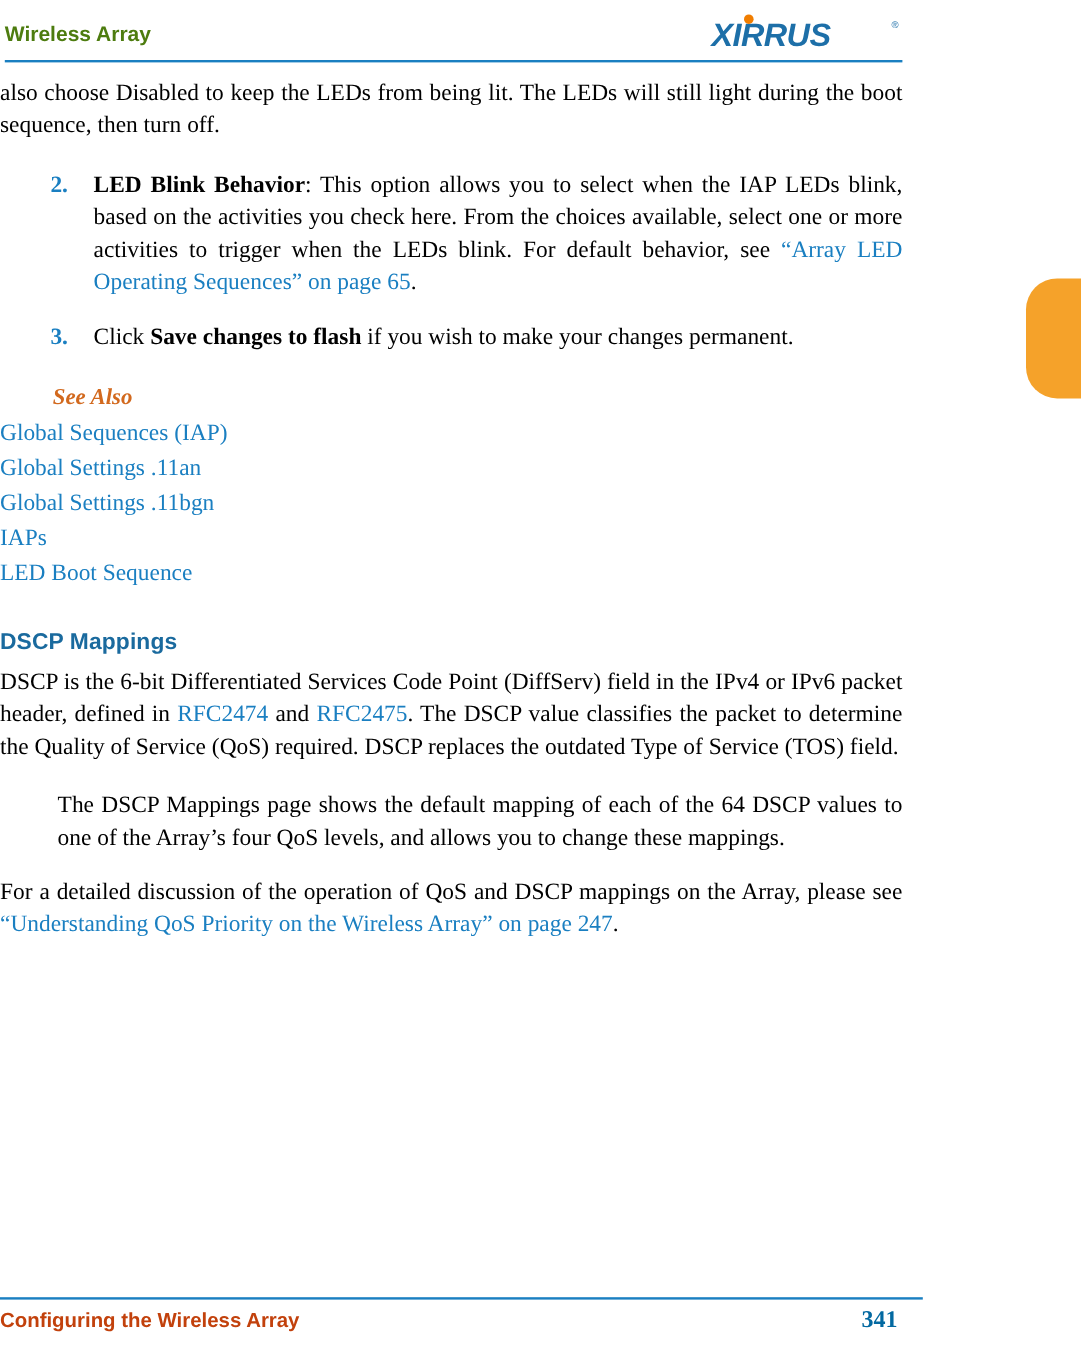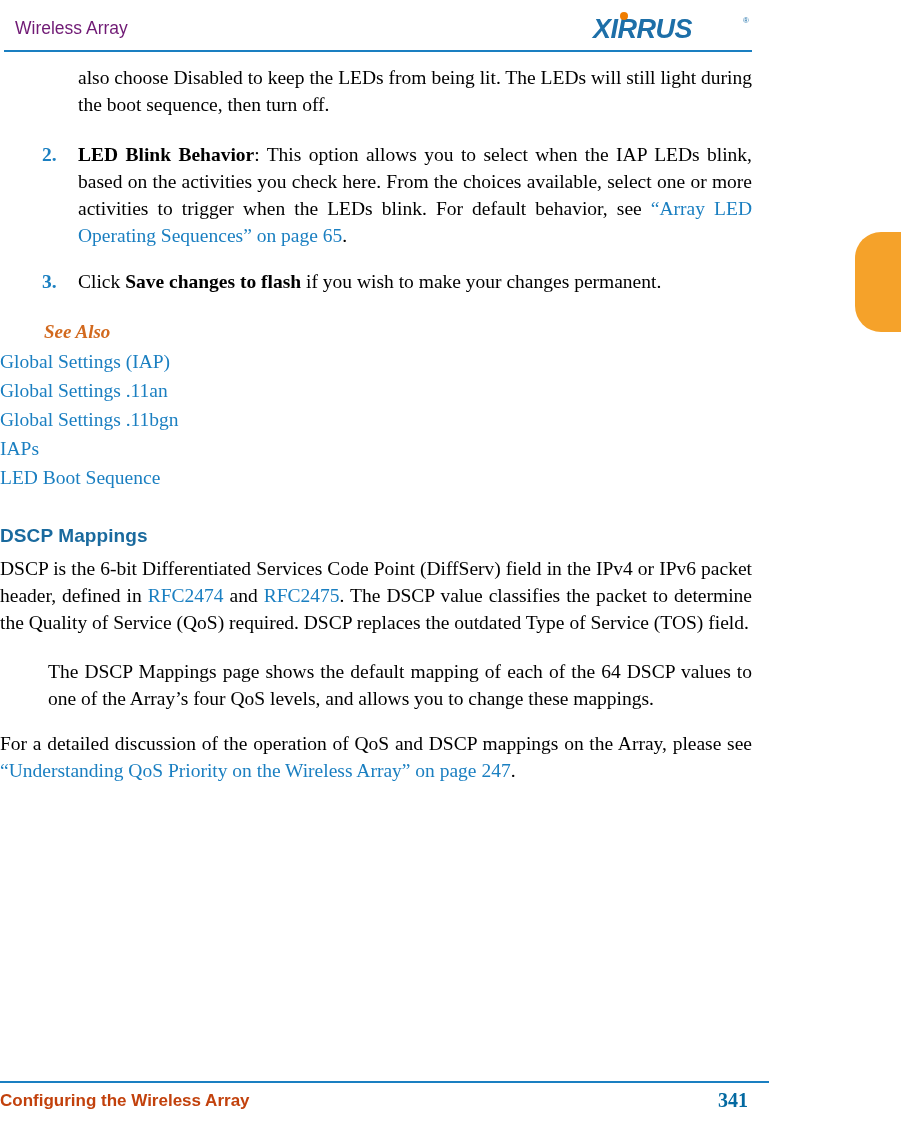--- a/index.html
+++ b/index.html
@@ -28,24 +28,23 @@
     left: 0; top: 0;
     width: 901px;
     height: 52px;
   }
   .header-title {
     position: absolute;
     left: 4px;
     top: 18px;
     font-family: "Liberation Sans", sans-serif;
     font-size: 17.5px;
-    font-weight: normal;
-    color: #701a75;
+    font-weight: bold;
+    color: #4d7c0f;
     letter-spacing: 0px;
-    margin-left: 11px;
   }
   .header-rule {
     position: absolute;
     left: 4px;
     top: 50px;
     width: 748px;
     height: 2px;
     background: #1a7fc1;
   }
   .logo {
@@ -109,21 +108,20 @@
     text-align: justify;
     color: #000;
   }
   .hang {
     position: relative;
     padding-left: 78px;
     margin-right: 149px;
     margin-left: 0;
   }
   .cont-para {
-    margin-left: 78px;
     margin-right: 149px;
     text-align: justify;
   }
   .num {
     position: absolute;
     left: 42px;
     top: 0;
     color: #1a7fc1;
     font-family: "Liberation Serif", serif;
     font-weight: bold;
@@ -227,21 +225,21 @@
     </div>
 
     <div class="para hang" style="margin-top:19px;">
       <span class="num">3.</span>
       <span>Click </span><span class="b">Save changes to flash</span><span> if you wish to make your changes permanent.</span>
     </div>
 
     <div class="sec-italic" style="margin-top:26px;padding-left:44px;">See Also</div>
 
     <ul class="see-also-list" style="margin-top:4px;">
-      <li>Global Settings (IAP)</li>
+      <li>Global Sequences (IAP)</li>
       <li>Global Settings .11an</li>
       <li>Global Settings .11bgn</li>
       <li>IAPs</li>
       <li>LED Boot Sequence</li>
     </ul>
 
     <h2 class="sub" style="margin-top:33px;">DSCP Mappings</h2>
 
     <div class="para body-para" style="margin-top:8px;">
       <span>DSCP is the 6-bit Differentiated Services Code Point (DiffServ) field in the IPv4 or IPv6 packet header, defined in </span><span class="link">RFC2474</span><span> and </span><span class="link">RFC2475</span><span>. The DSCP value classifies the packet to determine the Quality of Service (QoS) required. DSCP replaces the outdated Type of Service (TOS) field.</span>

